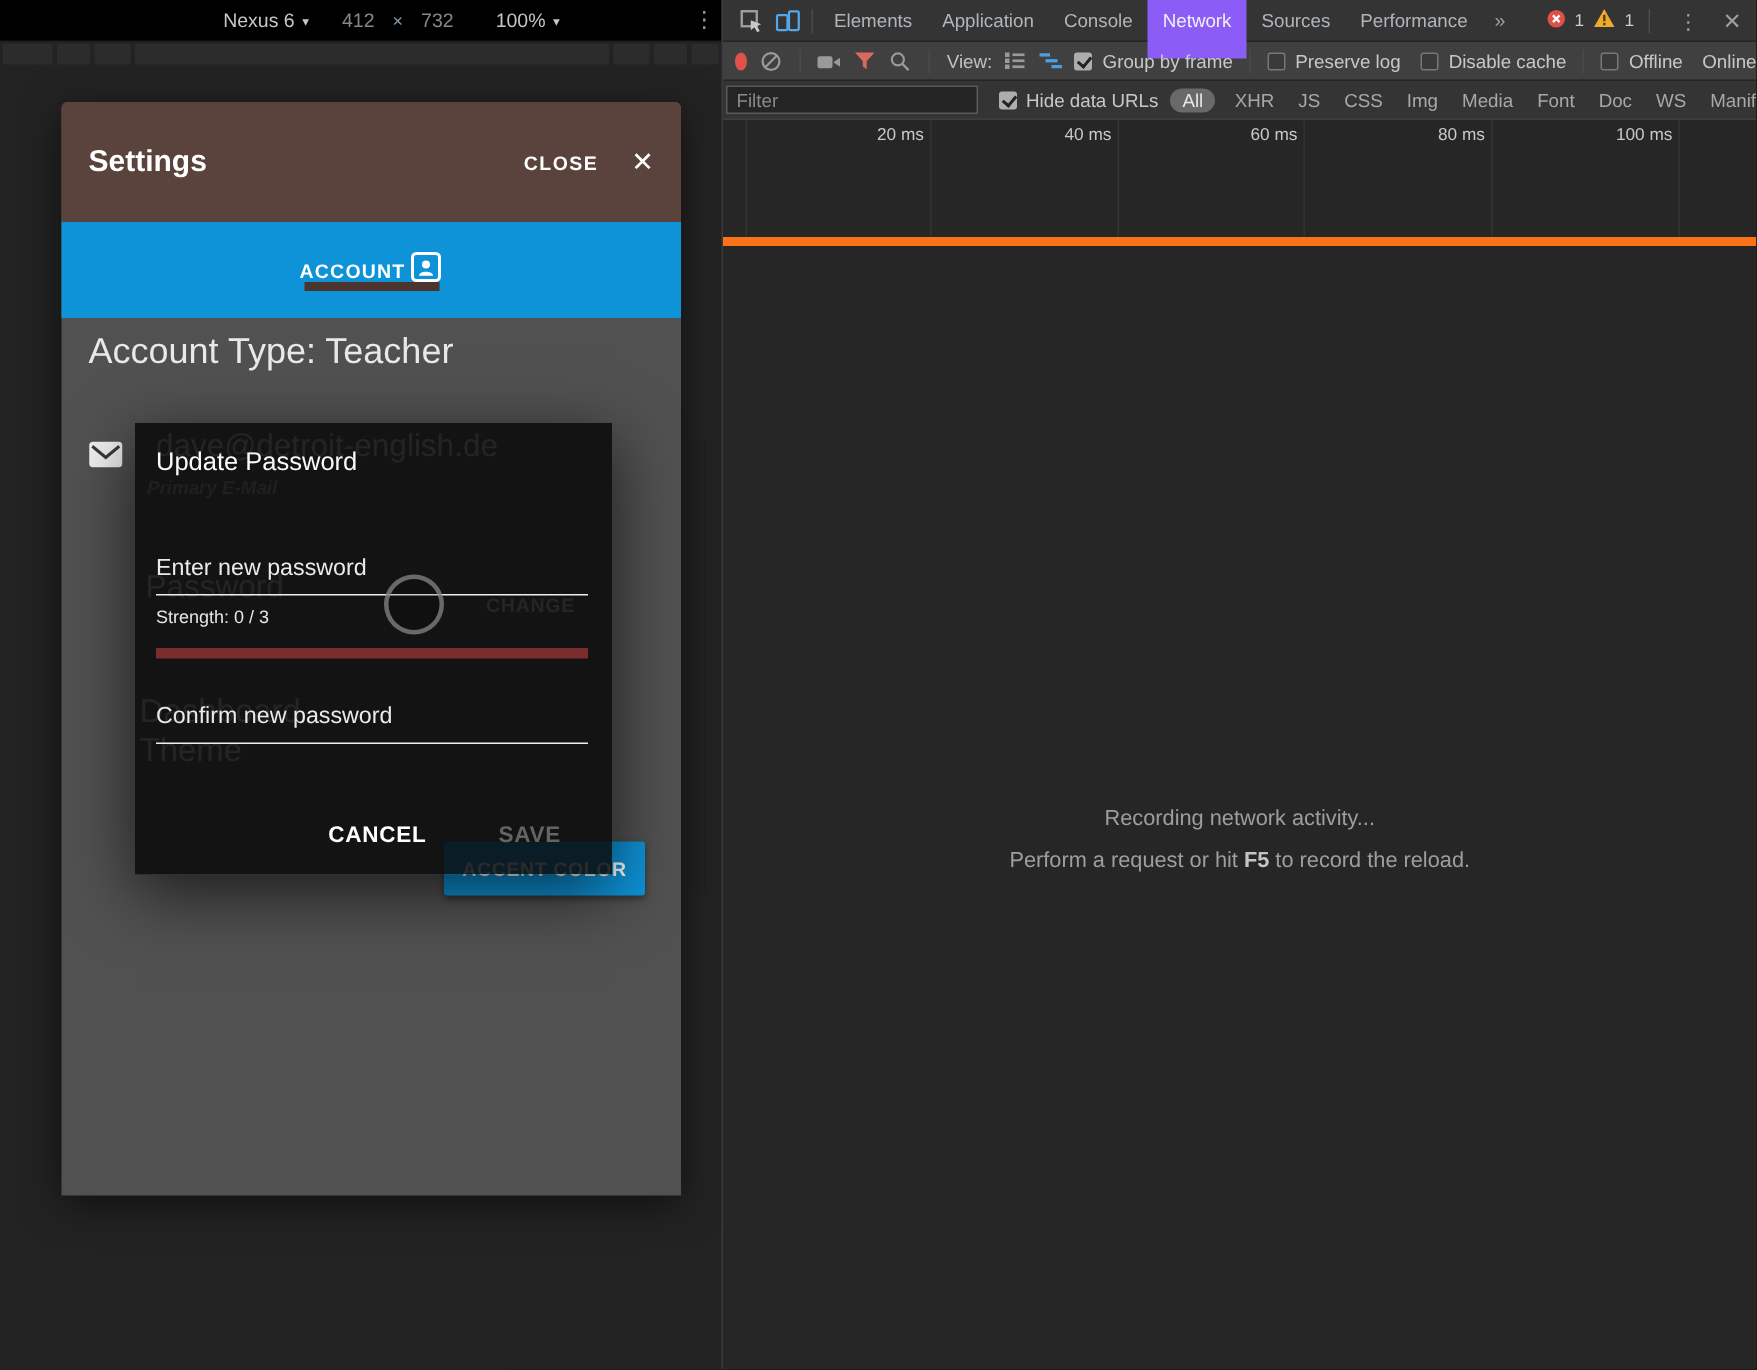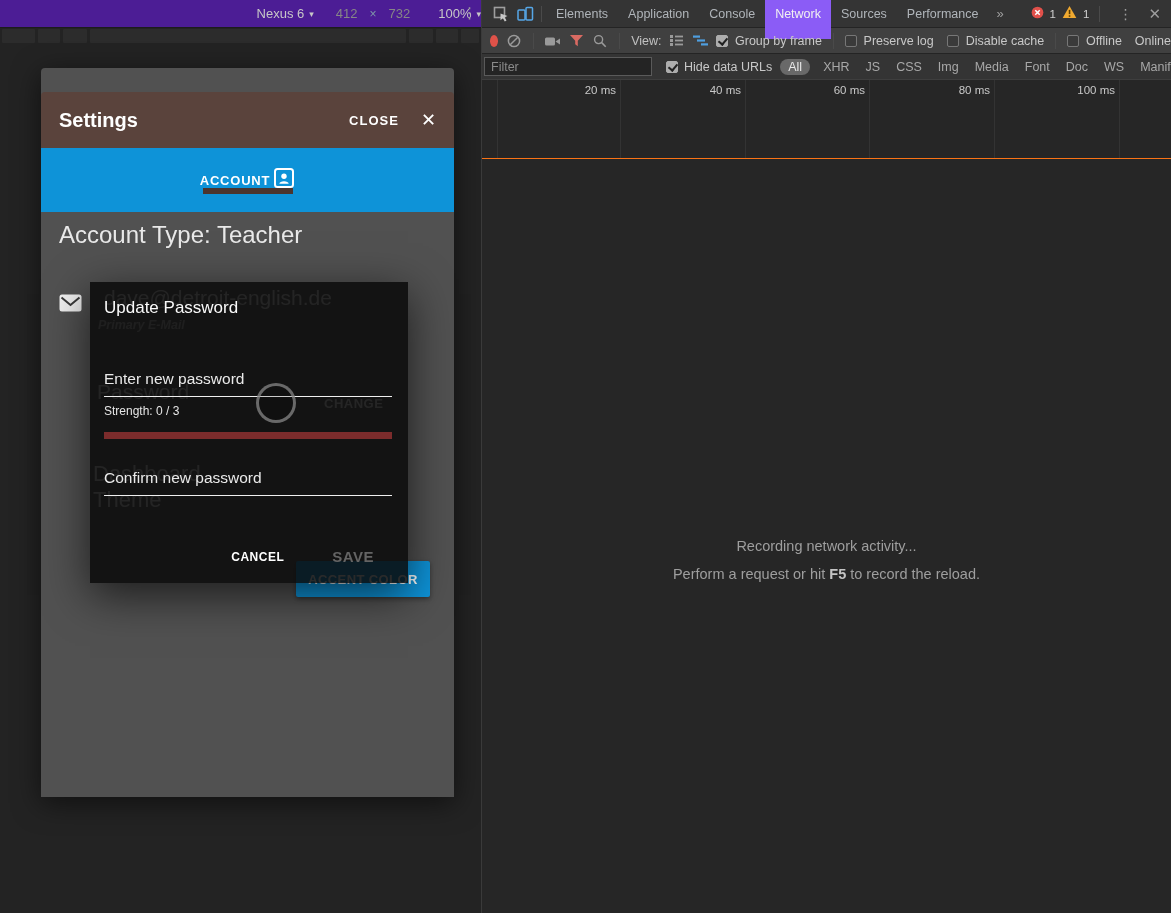--- a/index.html
+++ b/index.html
@@ -1,36 +1,36 @@
 <!DOCTYPE html>
 <html><head>
 <meta charset="utf-8">
 <style>
   html,body{margin:0;padding:0;background:#1b1b1b;}
   .stage{position:relative;width:1171px;height:913px;overflow:hidden;
          font-family:"Liberation Sans",sans-serif;background:#232323;}
 
   
   .device-pane{position:absolute;left:0;top:0;width:481px;height:913px;background:#232323;}
-  .device-toolbar{position:relative;height:27px;background:#4c1d95;border-bottom:1px solid #1c1c1c;
-                  display:flex;align-items:center;justify-content:flex-end;gap:0;padding-left:41px;}
+  .device-toolbar{position:relative;height:27px;background:#000000;border-bottom:1px solid #1c1c1c;
+                  display:flex;align-items:center;justify-content:center;gap:0;padding-left:41px;}
   .dt-group{display:flex;align-items:center;}
   .dt-device{color:#c7c7c7;font-size:13px;display:flex;align-items:center;gap:5px;cursor:default;}
   .caret{font-size:9px;color:#c7c7c7;}
   .dt-dim{color:#868686;font-size:13px;}
   .dt-x{color:#7f98a8;font-size:12px;margin:0 12px;}
   .dt-menu{position:absolute;right:4px;top:4px;color:#9a9a9a;font-size:15px;letter-spacing:0;}
   .page-strip{position:absolute;left:0;top:29px;width:481px;height:14px;display:flex;gap:3px;padding:0 2px;box-sizing:border-box;}
   .strip-box{background:#2c2c2c;height:14px;border-radius:1px;}
   .sb-a{width:33px}.sb-b{width:22px}.sb-c{width:24px}.sb-grow{flex:1}.sb-d{width:24px}.sb-e{width:22px}.sb-f{width:18px}
 
   
   .settings-panel{position:absolute;left:41px;top:68px;width:413px;height:729px;background:#515151;
                   border-radius:4px 4px 0 0;box-shadow:0 6px 28px rgba(0,0,0,.55);}
-  .sp-header{height:56px;background:#5a433c;border-radius:4px 4px 0 0;display:flex;align-items:center;padding:0 18px;margin-top:24px;}
+  .sp-header{height:56px;background:#5a433c;border-radius:4px 4px 0 0;display:flex;align-items:center;padding:12px 18px;}
   .sp-title{color:#fff;font-size:20px;font-weight:bold;flex:1;}
   .sp-close-label{color:#fff;font-size:13px;font-weight:bold;letter-spacing:1px;margin-right:22px;}
   .sp-close-x{color:#fff;font-size:18px;font-weight:400;}
   .sp-tabbar{height:64px;background:#0e93d8;display:flex;flex-direction:row;align-items:center;justify-content:center;gap:3px;}
   .sp-tab-label{color:#fff;font-size:13px;font-weight:bold;letter-spacing:.8px;}
   .sp-indicator{position:absolute;left:50%;top:120px;width:90px;height:6px;margin-left:-45px;background:#4b352e;}
   .sp-account-type{position:absolute;left:18px;top:153px;color:#e9e9e9;font-size:24px;font-weight:300;}
   .sp-envelope{position:absolute;left:18px;top:226px;}
   .sp-email-value{position:absolute;left:63px;top:218px;color:#cfcfcf;font-size:21px;font-weight:300;}
   .sp-email-label{position:absolute;left:57px;top:250px;color:#a8a8a8;font-size:12.5px;font-weight:bold;font-style:italic;}
@@ -49,21 +49,21 @@
   .m-title{position:absolute;left:14px;top:16px;color:#fafafa;font-size:17px;}
   .m-placeholder{position:absolute;left:14px;color:#eaeaea;font-size:15.5px;font-weight:300;}
   .m-ph1{top:88px}.m-ph2{top:187px}
   .m-underline{position:absolute;left:14px;right:16px;height:1px;background:#efefef;}
   .m-ul1{top:114px}.m-ul2{top:213px}
   .m-ring{position:absolute;left:166px;top:101px;width:40px;height:40px;border-radius:50%;
           border:3px solid rgba(135,135,135,.75);box-sizing:border-box;background:rgba(0,0,0,.15);}
   .m-strength{position:absolute;left:14px;top:122px;color:#e6e6e6;font-size:12px;}
   .m-redbar{position:absolute;left:14px;right:16px;top:150px;height:7px;background:#7c2c2c;}
   .m-btnrow{position:absolute;right:34px;top:266px;display:flex;gap:48px;align-items:center;}
-  .m-cancel{color:#fff;font-size:12px;font-weight:bold;letter-spacing:.5px;}
+  .m-cancel{color:#fff;font-size:15px;font-weight:bold;letter-spacing:.5px;}
   .m-save{color:#646464;font-size:15px;font-weight:bold;letter-spacing:.5px;}
 
   
   .devtools{position:absolute;left:481px;top:0;width:690px;height:913px;background:#262626;
             border-left:1px solid #3a3a3a;box-sizing:border-box;font-size:12.5px;}
   .dtl-tabbar{height:27px;background:#343434;border-bottom:1px solid #242424;display:flex;align-items:center;padding-left:7px;}
   .icon-btn{display:flex;align-items:center;justify-content:center;width:24px;height:24px;}
   .vsep{width:1px;height:16px;background:#4a4a4a;margin:0 4px;}
   .dtl-tab{height:27px;display:flex;align-items:center;padding:12px 10px;color:#b0b5ba;cursor:default;}
   .dtl-tab.active{background:#8b5cf6;color:#f1f1f1;}
@@ -84,21 +84,21 @@
   .cb-label{color:#c8c8c8;}
 
   .dtl-filterrow{height:25px;background:#343434;border-bottom:1px solid #3e3e3e;display:flex;align-items:center;
                  padding-left:2px;gap:6px;white-space:nowrap;overflow:hidden;}
   .filter-input{width:168px;height:19px;background:#242424;border:1px solid #5a5a5a;color:#cfcfcf;
                 font-size:12.5px;padding:0 6px;box-sizing:border-box;font-family:"Liberation Sans",sans-serif;outline:none;}
   .filter-input::placeholder{color:#8a8a8a;}
   .pill{background:#696969;color:#e8e8e8;border-radius:8px;padding:1px 8px;margin:0 2px;}
   .ftype{color:#a8a8a8;margin:0 5px;}
 
-  .dtl-ruler{position:absolute;left:0;top:80px;width:689px;height:78px;background:#262626;border-bottom:1px solid #f97316;}
+  .dtl-ruler{position:absolute;left:0;top:80px;width:689px;height:78px;background:#262626;border-bottom:6px solid #f97316;}
   .grid-line{position:absolute;top:0;width:1px;height:78px;background:#333;}
   .tick-label{position:absolute;top:4px;width:60px;text-align:right;color:#c8c8c8;font-size:11.5px;}
 
   .dtl-empty{position:absolute;left:0;top:0;width:689px;text-align:center;}
   .empty-line1{position:absolute;top:538px;width:100%;color:#9e9e9e;font-size:14.5px;}
   .empty-line2{position:absolute;top:566px;width:100%;color:#9e9e9e;font-size:14.5px;}
   .empty-line2 b{color:#c4c4c4;}
 </style>
 </head>
 <body>

